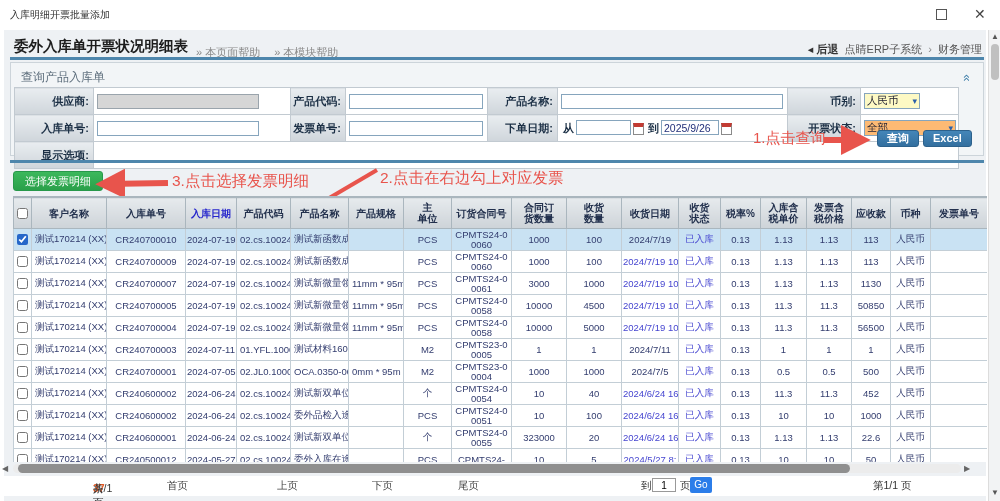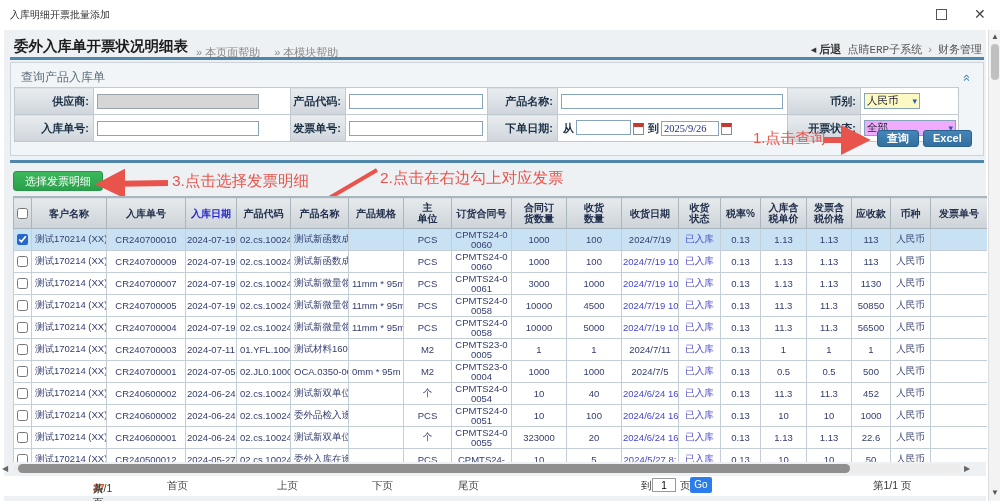--- a/index.html
+++ b/index.html
@@ -14,42 +14,42 @@
   #btn-close { position:absolute; left:974px; top:6px; font-size:14px; color:#444; cursor:pointer; }
 
   
   #panel { position:absolute; left:4px; top:30px; width:982px; height:471px; background:#eef1f4; }
 
   #module-title { position:absolute; left:14px; top:37px; font-size:14.5px; font-weight:bold; color:#1c1c1c; }
   .help-link { font-size:11px; color:#8a8a8a; margin-right:14px; cursor:pointer; }
   #help-links { position:absolute; left:196px; top:42px; }
   #crumbs { position:absolute; right:18px; top:42px; font-size:11px; color:#555; }
   #crumbs .bk { color:#333; font-weight:bold; cursor:pointer; }
-  #crumbs .lk { cursor:pointer;font-family:Liberation Mono, monospace; }
+  #crumbs .lk { cursor:pointer; }
   #crumbs .sp { color:#888; margin:0 3px; }
 
   .blue-rule { position:absolute; left:10px; width:974px; height:3px; background:#4e86ac; }
 
   
   #query-box { position:absolute; left:10px; top:62px; width:974px; height:94px;
     background:#f2f5f7; border:1px solid #ccd4da; }
   #query-title { position:absolute; left:10px; top:6px; font-size:12px; color:#5a6b7a; }
   #collapse { position:absolute; right:14px; top:10px; color:#3a7ca8; font-size:13px;
     transform:rotate(-90deg); cursor:pointer; line-height:10px; }
 
   #qform { position:absolute; left:3px; top:24px; border-collapse:collapse; table-layout:fixed; }
   #qform td { border:1px solid #c2cad1; height:27px; font-size:11px; overflow:hidden; white-space:nowrap; }
   #qform td.lbl { background:linear-gradient(#e9edf0,#cfd5db); color:#1b2f45; font-weight:bold;
     text-align:right; padding-right:4px; }
   #qform td.fld { background:#fff; padding-left:3px; }
   .tin { border:1px solid #86a5bd; height:15px; font-size:10.5px; padding:0 2px; color:#223;
     font-family:inherit; }
   .tin:disabled,.tin.gray { background:#d6d6d6; border-color:#9aa4ac; }
   .sel { display:inline-flex; align-items:center; justify-content:space-between;
-    border:1px solid #86a5bd; height:16px; background:#f0abfc; font-size:10.5px; color:#223;
+    border:1px solid #86a5bd; height:16px; background:#fdba74; font-size:10.5px; color:#223;
     padding:0 2px; cursor:pointer; vertical-align:middle; }
   .sel.yellow { background:#fdf9c4; }
   .sel .car { color:#2a5fa8; font-size:9px; margin-left:3px; }
   .cal { display:inline-block; width:11px; height:12px; border:1px solid #8a8a8a; background:#fff;
     border-top:4px solid #c23b33; vertical-align:middle; margin:0 2px; cursor:pointer; }
   .dlbl { font-size:11px; color:#1b2f45; font-weight:bold; margin:0 2px; }
 
   .btn-blue { position:absolute; height:17px; background:linear-gradient(#4486b8,#336f9f);
     border:1px solid #2c618c; border-radius:3px; color:#fff; font-size:11px; font-weight:bold;
     text-align:center; line-height:15px; cursor:pointer; padding:0 9px; }
@@ -149,27 +149,31 @@
           <span class="car">▾</span>
             </span></td>
     </tr>
     <tr>
       <td class="lbl">入库单号:</td>
       <td class="fld"><input class="tin" style="width: 162px;" value=""></td>
       <td class="lbl">发票单号:</td>
       <td class="fld"><input class="tin" style="width: 134px;" value=""></td>
       <td class="lbl">下单日期:</td>
       <td class="fld">
-        <span class="dlbl">从</span><input class="tin" style="width: 55px;" value=""><span class="cal"></span><span class="dlbl">到</span><input class="tin" style="width: 58px; color: rgb(34, 48, 122); font-family: Liberation Serif, serif;" value="2025/9/26"><span class="cal"></span>
+        <span class="dlbl">从</span><input class="tin" style="width: 55px;" value=""><span class="cal"></span><span class="dlbl">到</span><input class="tin" style="width: 58px; color: rgb(34, 48, 122);" value="2025/9/26"><span class="cal"></span>
       </td>
       <td class="lbl">开票状态:</td>
       <td class="fld"><span class="sel" style="width:92px">
           <span>全部</span>
           <span class="car">▾</span>
             </span></td>
+    </tr>
+    <tr>
+      <td class="lbl">显示选项:</td>
+      <td class="fld" colspan="7"></td>
     </tr>
   </tbody>
     </table>
   <div class="btn-blue" style="left:866px;top:67px">查询</div>
   <div class="btn-blue" style="left:912px;top:67px">Excel</div>
 </div>
 
 <div class="blue-rule" style="top:160px"></div>
 
 <div id="btn-green">选择发票明细</div>

